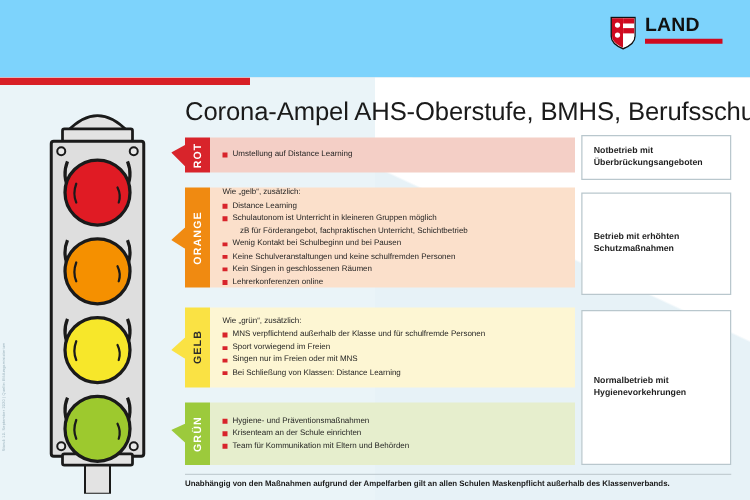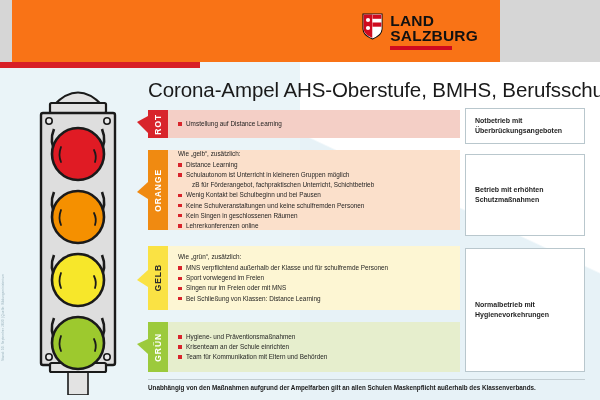--- a/index.html
+++ b/index.html
@@ -6,22 +6,22 @@
   html, body { width: 600px; height: 400px; }
   body {
     font-family: "Liberation Sans", sans-serif;
     background: #d6d6d6;
     overflow: hidden;
     position: relative;
   }
 
   
   #top-band {
-    position: absolute; left: 12px; top: 0; width: 488px; height: 62px;
-    background: #f97316;
+    position: absolute; left: 0; top: 0; width: 600px; height: 62px;
+    background: #7dd3fc;
   }
   #logo {
     position: absolute; right: 22px; top: 13px;
     display: flex; align-items: flex-start; gap: 7px;
   }
   #shield {
     width: 21px; height: 27px; position: relative; flex: 0 0 auto;
   }
   #shield svg { display: block; }
   #logo-words { position: relative; }
@@ -159,21 +159,20 @@
         <path d="M1.6 1.6 H10.5 V25 C8.2 24 1.6 21.3 1.6 15.8 Z" fill="#cf0a1f"></path>
         <path d="M10.5 1.6 H19.4 V15.8 C19.4 21.3 12.8 24 10.5 25 Z" fill="#ffffff"></path>
         <rect x="10.5" y="1.6" width="8.9" height="4.2" fill="#cf0a1f"></rect>
         <rect x="10.5" y="9.5" width="8.9" height="4.2" fill="#cf0a1f"></rect>
         <circle cx="6" cy="7" r="2.1" fill="#ffffff"></circle>
         <circle cx="6" cy="15" r="2.1" fill="#ffffff"></circle>
       </svg>
     </div>
     <div id="logo-words">
       <div class="logo-line">LAND</div>
-      <div class="logo-line">SALZBURG</div>
       <div id="logo-rule"></div>
     </div>
   </div>
 </div>
 
 <div id="page">
 
   <div id="wash-left"></div>
   <div id="wash-diag"></div>
   <div id="red-rule"></div>

